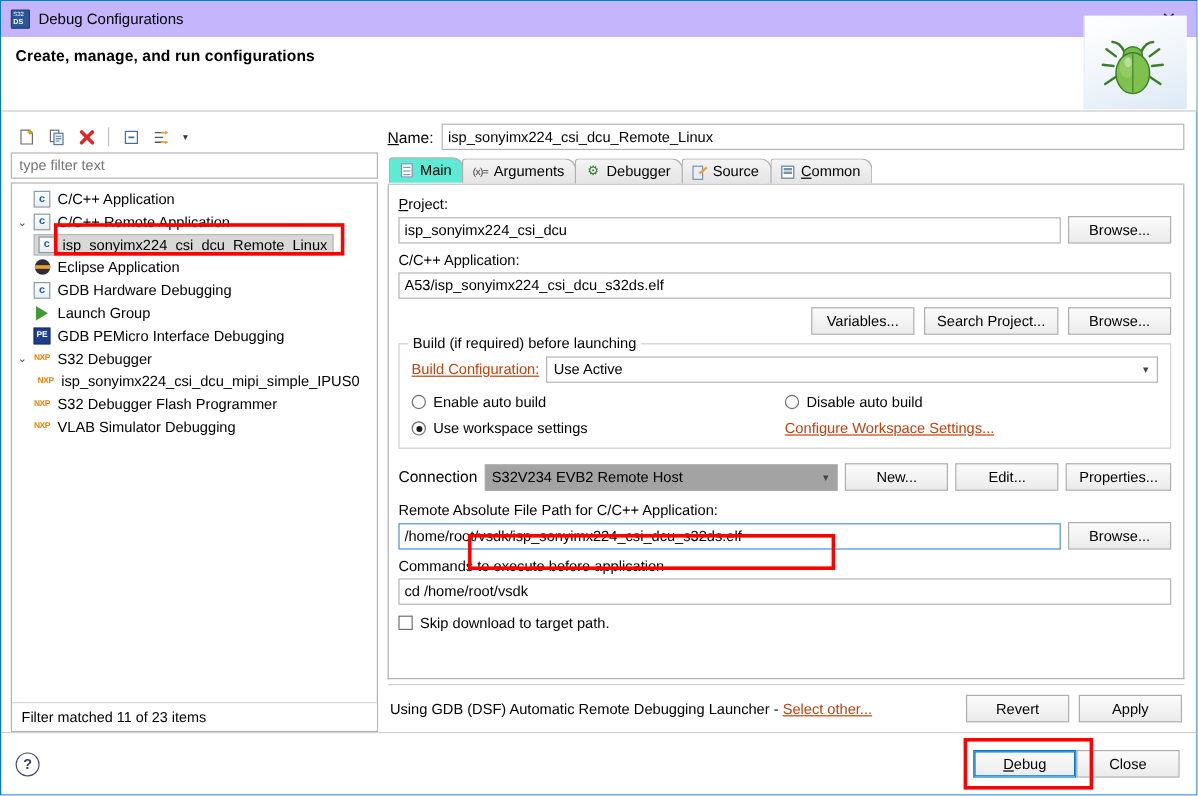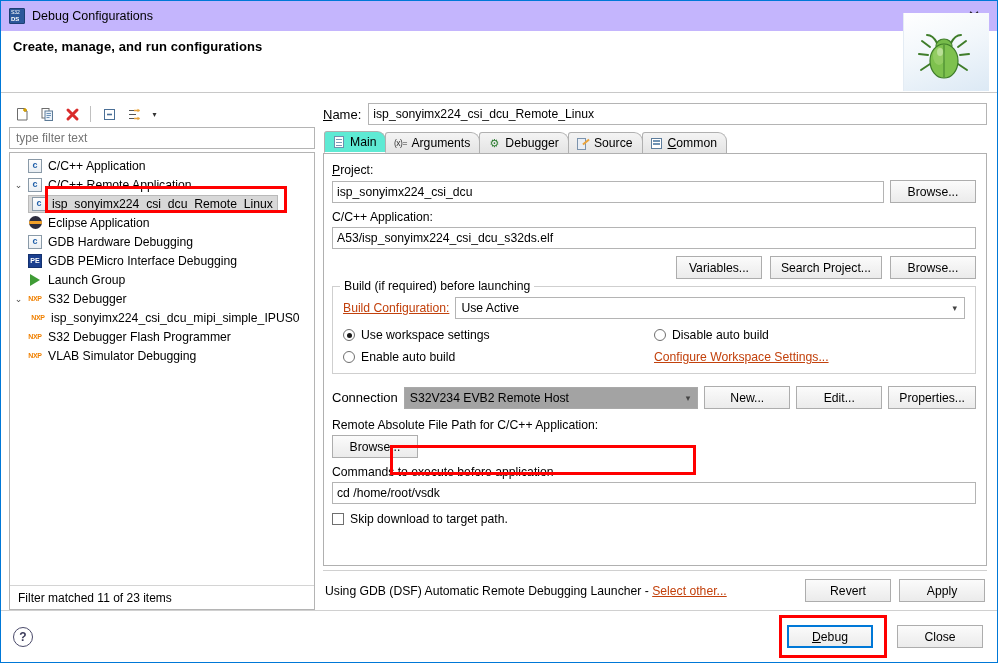--- a/index.html
+++ b/index.html
@@ -395,21 +395,21 @@
     border-top: 1px solid #d0d0d0;
     padding: 0 14px 0 12px;
     position: relative;
   }
   .help-icon {
     width: 20px; height: 20px; border-radius: 50%;
     border: 1.5px solid #4a4a6a; color: #3a3a5a;
     display: flex; align-items: center; justify-content: center;
     font-size: 12px; cursor: pointer; font-weight: bold;
   }
-  .footer-btns { margin-left: auto; display: flex; gap: 24px; align-items: center; position: relative; }
+  .footer-btns { margin-left: auto; display: flex; gap: 0; align-items: center; position: relative; }
   .btn.default {
     border: 1px solid #0078d7;
     box-shadow: 0 0 0 1px #0078d7 inset;
   }
 </style>
 </head>
 <body>
 
 <div class="dialog">
 
@@ -529,33 +529,33 @@
                   <span class="ic-c">c</span>
                 </span>
               <span class="tree-label">GDB Hardware Debugging</span>
             </span>
           </div>
 
           <div class="tree-row">
             <span class="twisty"></span>
             <span class="tree-label-wrap">
               <span class="tree-icon">
+                  <span class="ic-play"></span>
+                </span>
+              <span class="tree-label">Launch Group</span>
+            </span>
+          </div>
+
+          <div class="tree-row">
+            <span class="twisty"></span>
+            <span class="tree-label-wrap">
+              <span class="tree-icon">
                   <span class="ic-pe">PE</span>
                 </span>
               <span class="tree-label">GDB PEMicro Interface Debugging</span>
-            </span>
-          </div>
-
-          <div class="tree-row">
-            <span class="twisty"></span>
-            <span class="tree-label-wrap">
-              <span class="tree-icon">
-                  <span class="ic-play"></span>
-                </span>
-              <span class="tree-label">Launch Group</span>
             </span>
           </div>
 
           <div class="tree-row">
             <span class="twisty">⌄</span>
             <span class="tree-label-wrap">
               <span class="tree-icon">
                   <span class="ic-nxp">NXP</span>
                 </span>
               <span class="tree-label">S32 Debugger</span>
@@ -660,26 +660,26 @@
           <div class="row">
             <span class="link">Build Configuration:</span>
             <div class="combo">
               <span>Use Active</span>
               <span class="caret">▾</span>
             </div>
           </div>
           <div class="radios">
             <div class="radio-col">
               <label class="radio-item">
+                <span class="radio"></span>
+                <span>Enable auto build</span>
+              </label>
+              <label class="radio-item">
                 <span class="radio on"></span>
                 <span>Use workspace settings</span>
-              </label>
-              <label class="radio-item">
-                <span class="radio"></span>
-                <span>Enable auto build</span>
               </label>
             </div>
             <div class="radio-col">
               <label class="radio-item">
                 <span class="radio"></span>
                 <span>Disable auto build</span>
               </label>
               <span class="link">Configure Workspace Settings...</span>
             </div>
           </div>
@@ -691,20 +691,21 @@
             <span>S32V234 EVB2 Remote Host</span>
             <span class="caret">▾</span>
           </div>
           <button class="btn">New...</button>
           <button class="btn">Edit...</button>
           <button class="btn">Properties...</button>
         </div>
 
         <div class="fld-label" style="margin-top:9px;">Remote Absolute File Path for C/C++ Application:</div>
         <div class="row">
+          <input class="txt focused" value="/home/root/vsdk/isp_sonyimx224_csi_dcu_s32ds.elf" style="">
           <button class="btn">Browse...</button>
         </div>
 
         <div class="fld-label" style="margin-top:7px;">Commands to execute before application</div>
         <div class="row">
           <input class="txt" value="cd /home/root/vsdk" style="">
         </div>
 
         <label class="check-item" style="margin-top:8px;">
           <span class="chk"></span>

